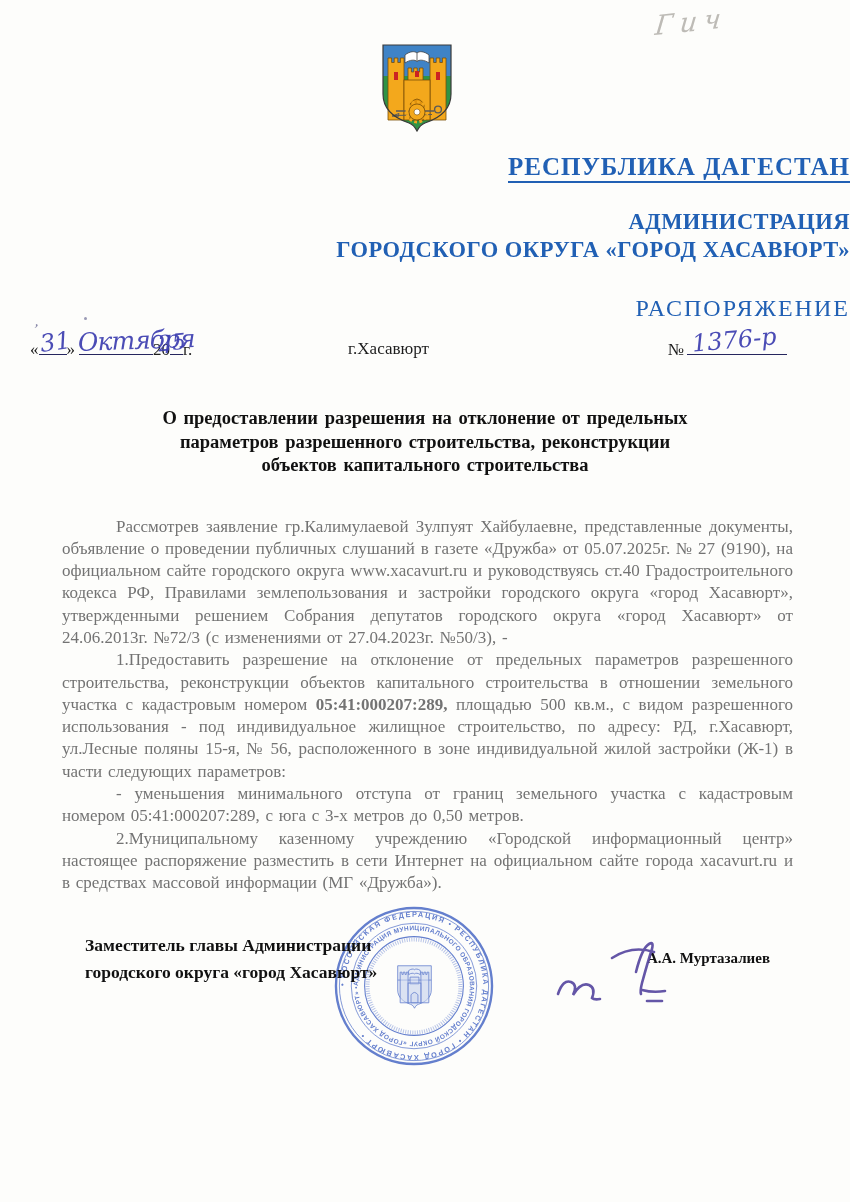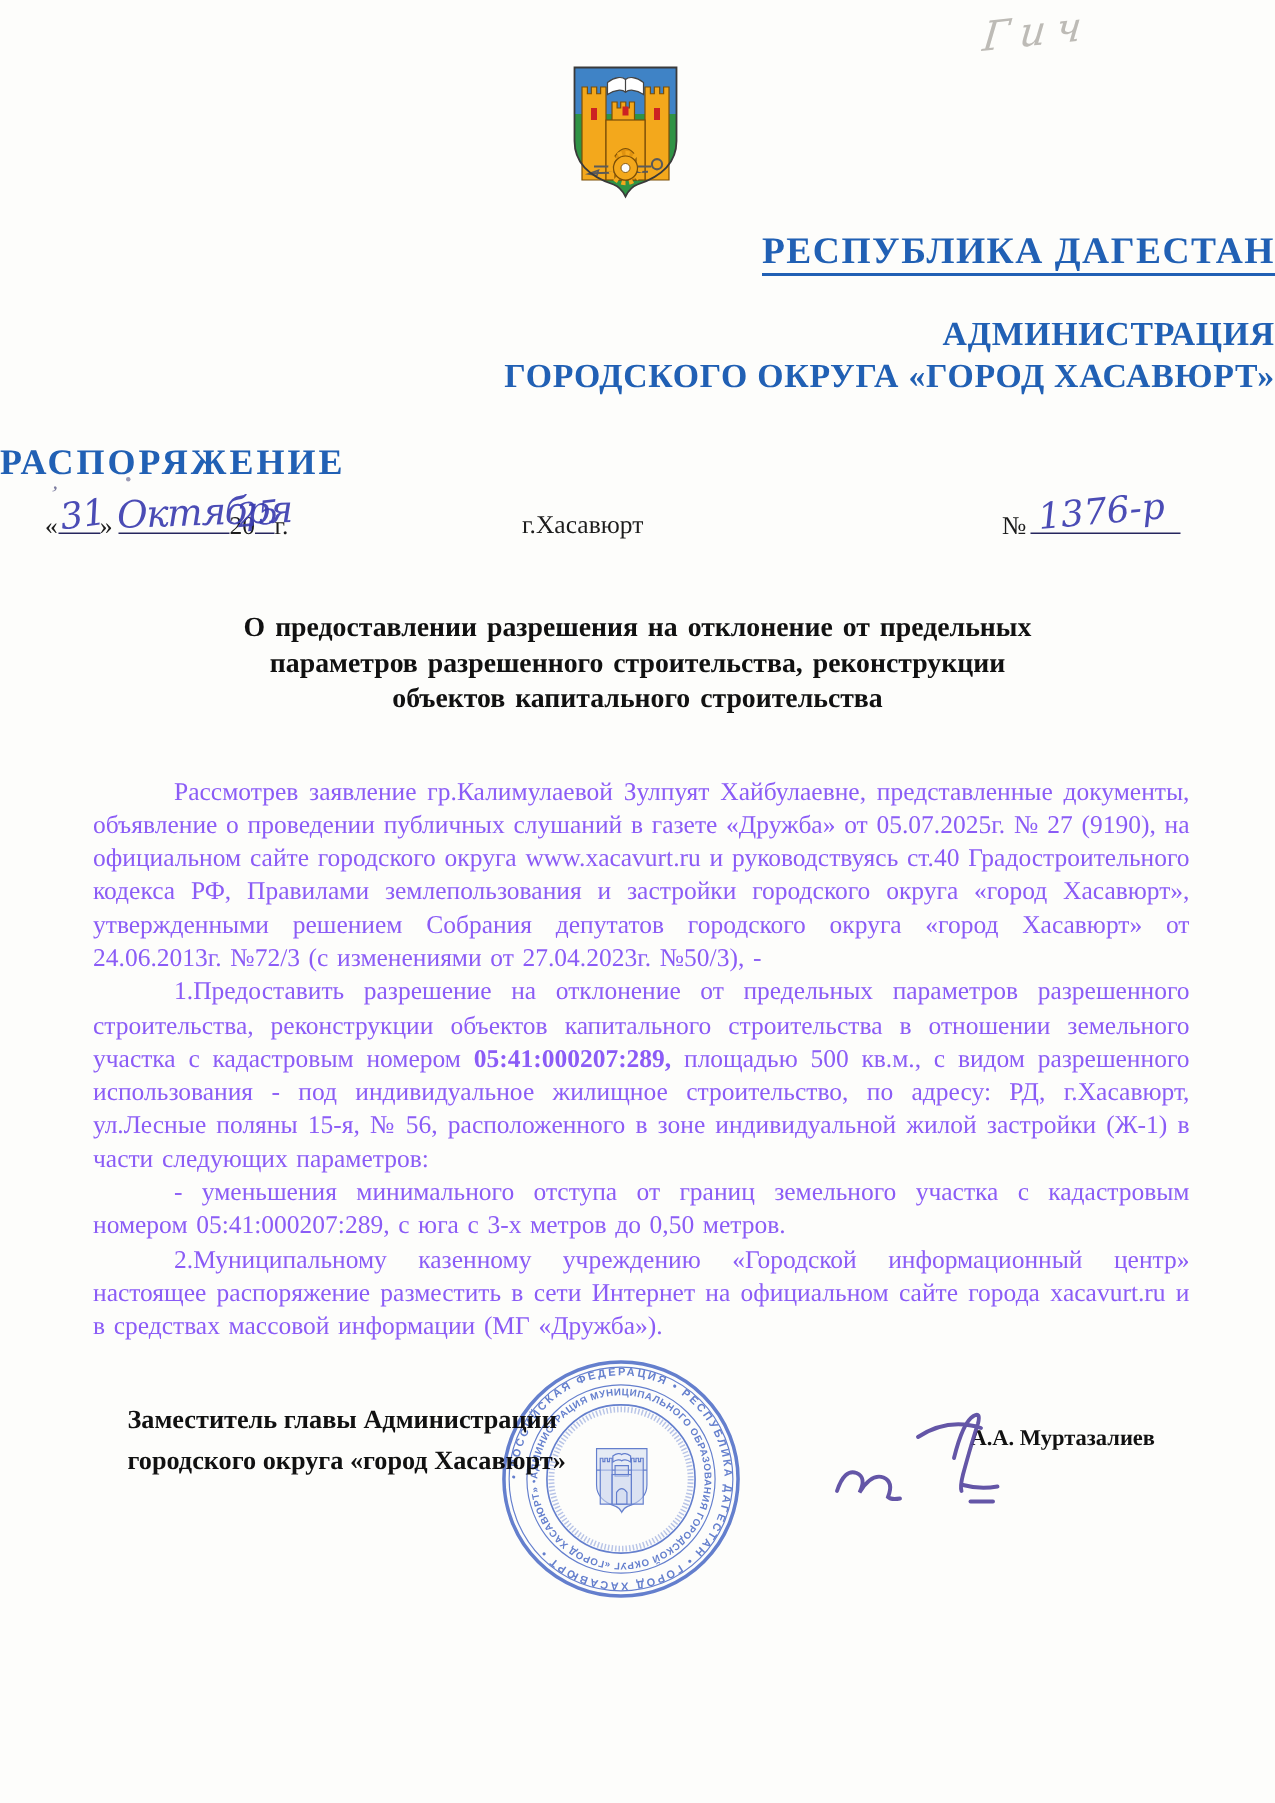--- a/index.html
+++ b/index.html
@@ -31,22 +31,22 @@
     font-size:25px;font-weight:bold;letter-spacing:1px;
     color:var(--heading-blue);
   }
   .h-republic .u{border-bottom:2.4px solid currentColor;padding-bottom:1px;}
   .h-org{
     margin:27px 0 0;text-align:right;
     font-size:22.5px;font-weight:bold;line-height:28px;letter-spacing:.5px;
     color:var(--heading-blue);
   }
   .h-doctype{
-    margin:31px 0 0;text-align:left;
-    font-size:24px;font-weight:bold;letter-spacing:2px;
+    margin:31px 0 0;text-align:right;
+    font-size:24px;font-weight:normal;letter-spacing:2px;
     color:var(--heading-blue);
   }
   
   .dateline{position:relative;height:32px;margin-top:13px;font-size:17px;}
   .dl-left{position:absolute;left:30px;top:4px;white-space:nowrap;}
   .dl-center{position:absolute;left:348px;top:4px;}
   .dl-right{position:absolute;left:668px;top:4px;white-space:nowrap;}
   .blank{display:inline-block;border-bottom:1.6px solid #26265e;height:15px;vertical-align:baseline;}
   .blank.day{width:28px;}
   .blank.month{width:74px;margin-left:4px;}
@@ -66,21 +66,21 @@
   
   .doc-title{
     margin:40px auto 0;text-align:center;
     font-size:18.5px;font-weight:bold;line-height:23.5px;
     color:#111;word-spacing:2px;
   }
   
   .body-text{
     margin:38px 0 0;padding:0 57px 0 62px;
     font-size:17px;line-height:22.3px;
-    text-align:justify;word-spacing:1.5px;color:#8b5cf6;
+    text-align:justify;word-spacing:1.5px;color:#737373;
     position:relative;z-index:1;
   }
   .body-text p{margin:0;text-indent:54px;}
   
   .sig-row{
     display:flex;justify-content:space-between;align-items:center;
     margin-top:37px;padding:0 80px 0 85px;
     position:relative;z-index:1;
   }
   .sig-position{font-size:17.5px;font-weight:bold;line-height:27px;color:#111;}

